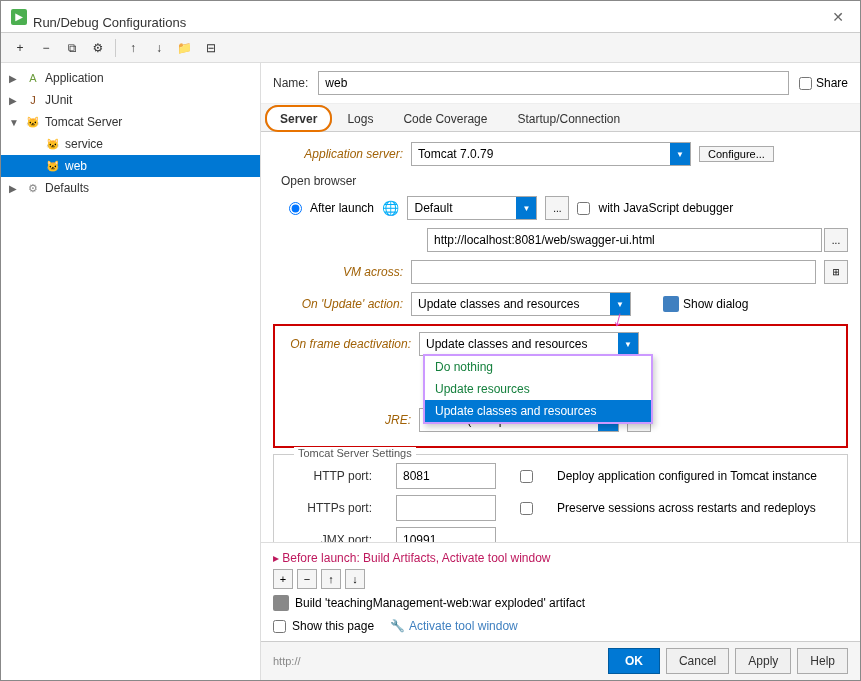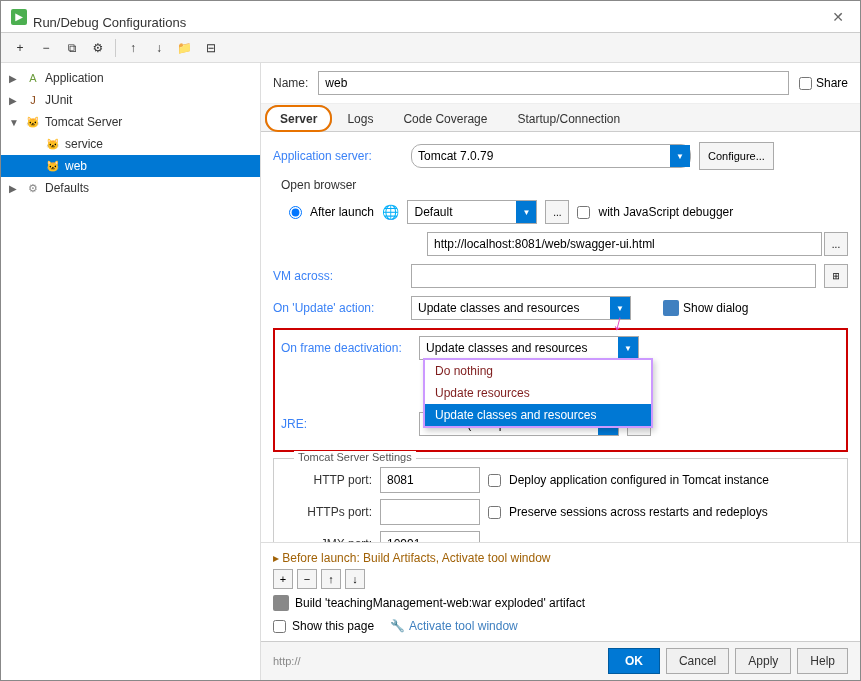--- a/index.html
+++ b/index.html
@@ -193,43 +193,45 @@
     }
 
     .form-row {
       display: flex;
       align-items: center;
       margin-bottom: 8px;
       gap: 8px;
     }
     .form-label {
       min-width: 130px;
-      font-size: 12px;
-      color: #3b82f6;
+      text-align: right;
+      font-size: 12px;
+      color: #a16207;
       flex-shrink: 0;
+      font-style: italic;
     }
     .form-label-left {
       min-width: 130px;
       text-align: left;
       font-size: 12px;
       color: #333;
       flex-shrink: 0;
     }
 
     .input-field {
       height: 24px;
       border: 1px solid #aaa;
       padding: 2px 6px;
       font-size: 12px;
       background: #fff;
     }
     .input-wide { flex: 1; }
 
     .small-btn {
-      height: 28px;
+      height: 16px;
       padding: 0 8px;
       border: 1px solid #aaa;
       background: #f5f5f5;
       font-size: 11px;
       cursor: pointer;
       display: flex;
       align-items: center;
     }
 
     .icon-btn {
@@ -273,21 +275,21 @@
       background: #fff;
       border: 1px solid #999;
       box-shadow: 2px 3px 6px rgba(0,0,0,0.2);
       z-index: 100;
       min-width: 200px;
     }
     .dropdown-item {
       padding: 4px 10px;
       font-size: 12px;
       cursor: pointer;
-      color: #7f1d1d;
+      color: #15803d;
     }
     .dropdown-item.selected-item {
       background: #0078d4;
       color: white;
     }
 
     .server-settings-section {
       border: 1px solid #ccc;
       padding: 8px;
       margin-bottom: 8px;
@@ -300,21 +302,21 @@
       background: #fff;
       padding: 0 4px;
       font-size: 11px;
       color: #555;
     }
 
     .port-row {
       display: flex;
       align-items: center;
       margin-bottom: 6px;
-      gap: 8px;
+      gap: 24px;
     }
     .port-label {
       min-width: 90px;
       text-align: right;
       font-size: 12px;
       color: #333;
     }
     .port-input {
       width: 100px;
       height: 22px;
@@ -322,21 +324,21 @@
       padding: 12px 6px;
       font-size: 12px;
     }
 
     .before-launch {
       border-top: 1px solid #ddd;
       padding: 8px 12px;
     }
     .before-launch-title {
       font-size: 12px;
-      color: #a16207;
+      color: #be185d;
       margin-bottom: 4px;
     }
     .before-launch-toolbar {
       display: flex;
       gap: 4px;
       margin-bottom: 4px;
     }
     .bl-btn {
       width: 20px;
       height: 20px;
@@ -510,21 +512,21 @@
         <div class="tab active">Server</div>
         <div class="tab">Logs</div>
         <div class="tab">Code Coverage</div>
         <div class="tab">Startup/Connection</div>
       </div>
 
       <div class="panel-content">
 
         <div class="form-row">
           <span class="form-label">Application server:</span>
-          <div class="inline-combo" style="width: 280px; border-radius: 10px;">
+          <div class="inline-combo" style="width: 280px;">
             <span class="inline-combo-text">Tomcat 7.0.79</span>
             <div class="inline-combo-arrow">▼</div>
           </div>
           <button class="small-btn">Configure...</button>
         </div>
 
         <div class="form-row">
           <span class="form-label-left" style="min-width: 0; margin-left: 8px; flex: none; width: 130px;">Open browser</span>
         </div>
 

